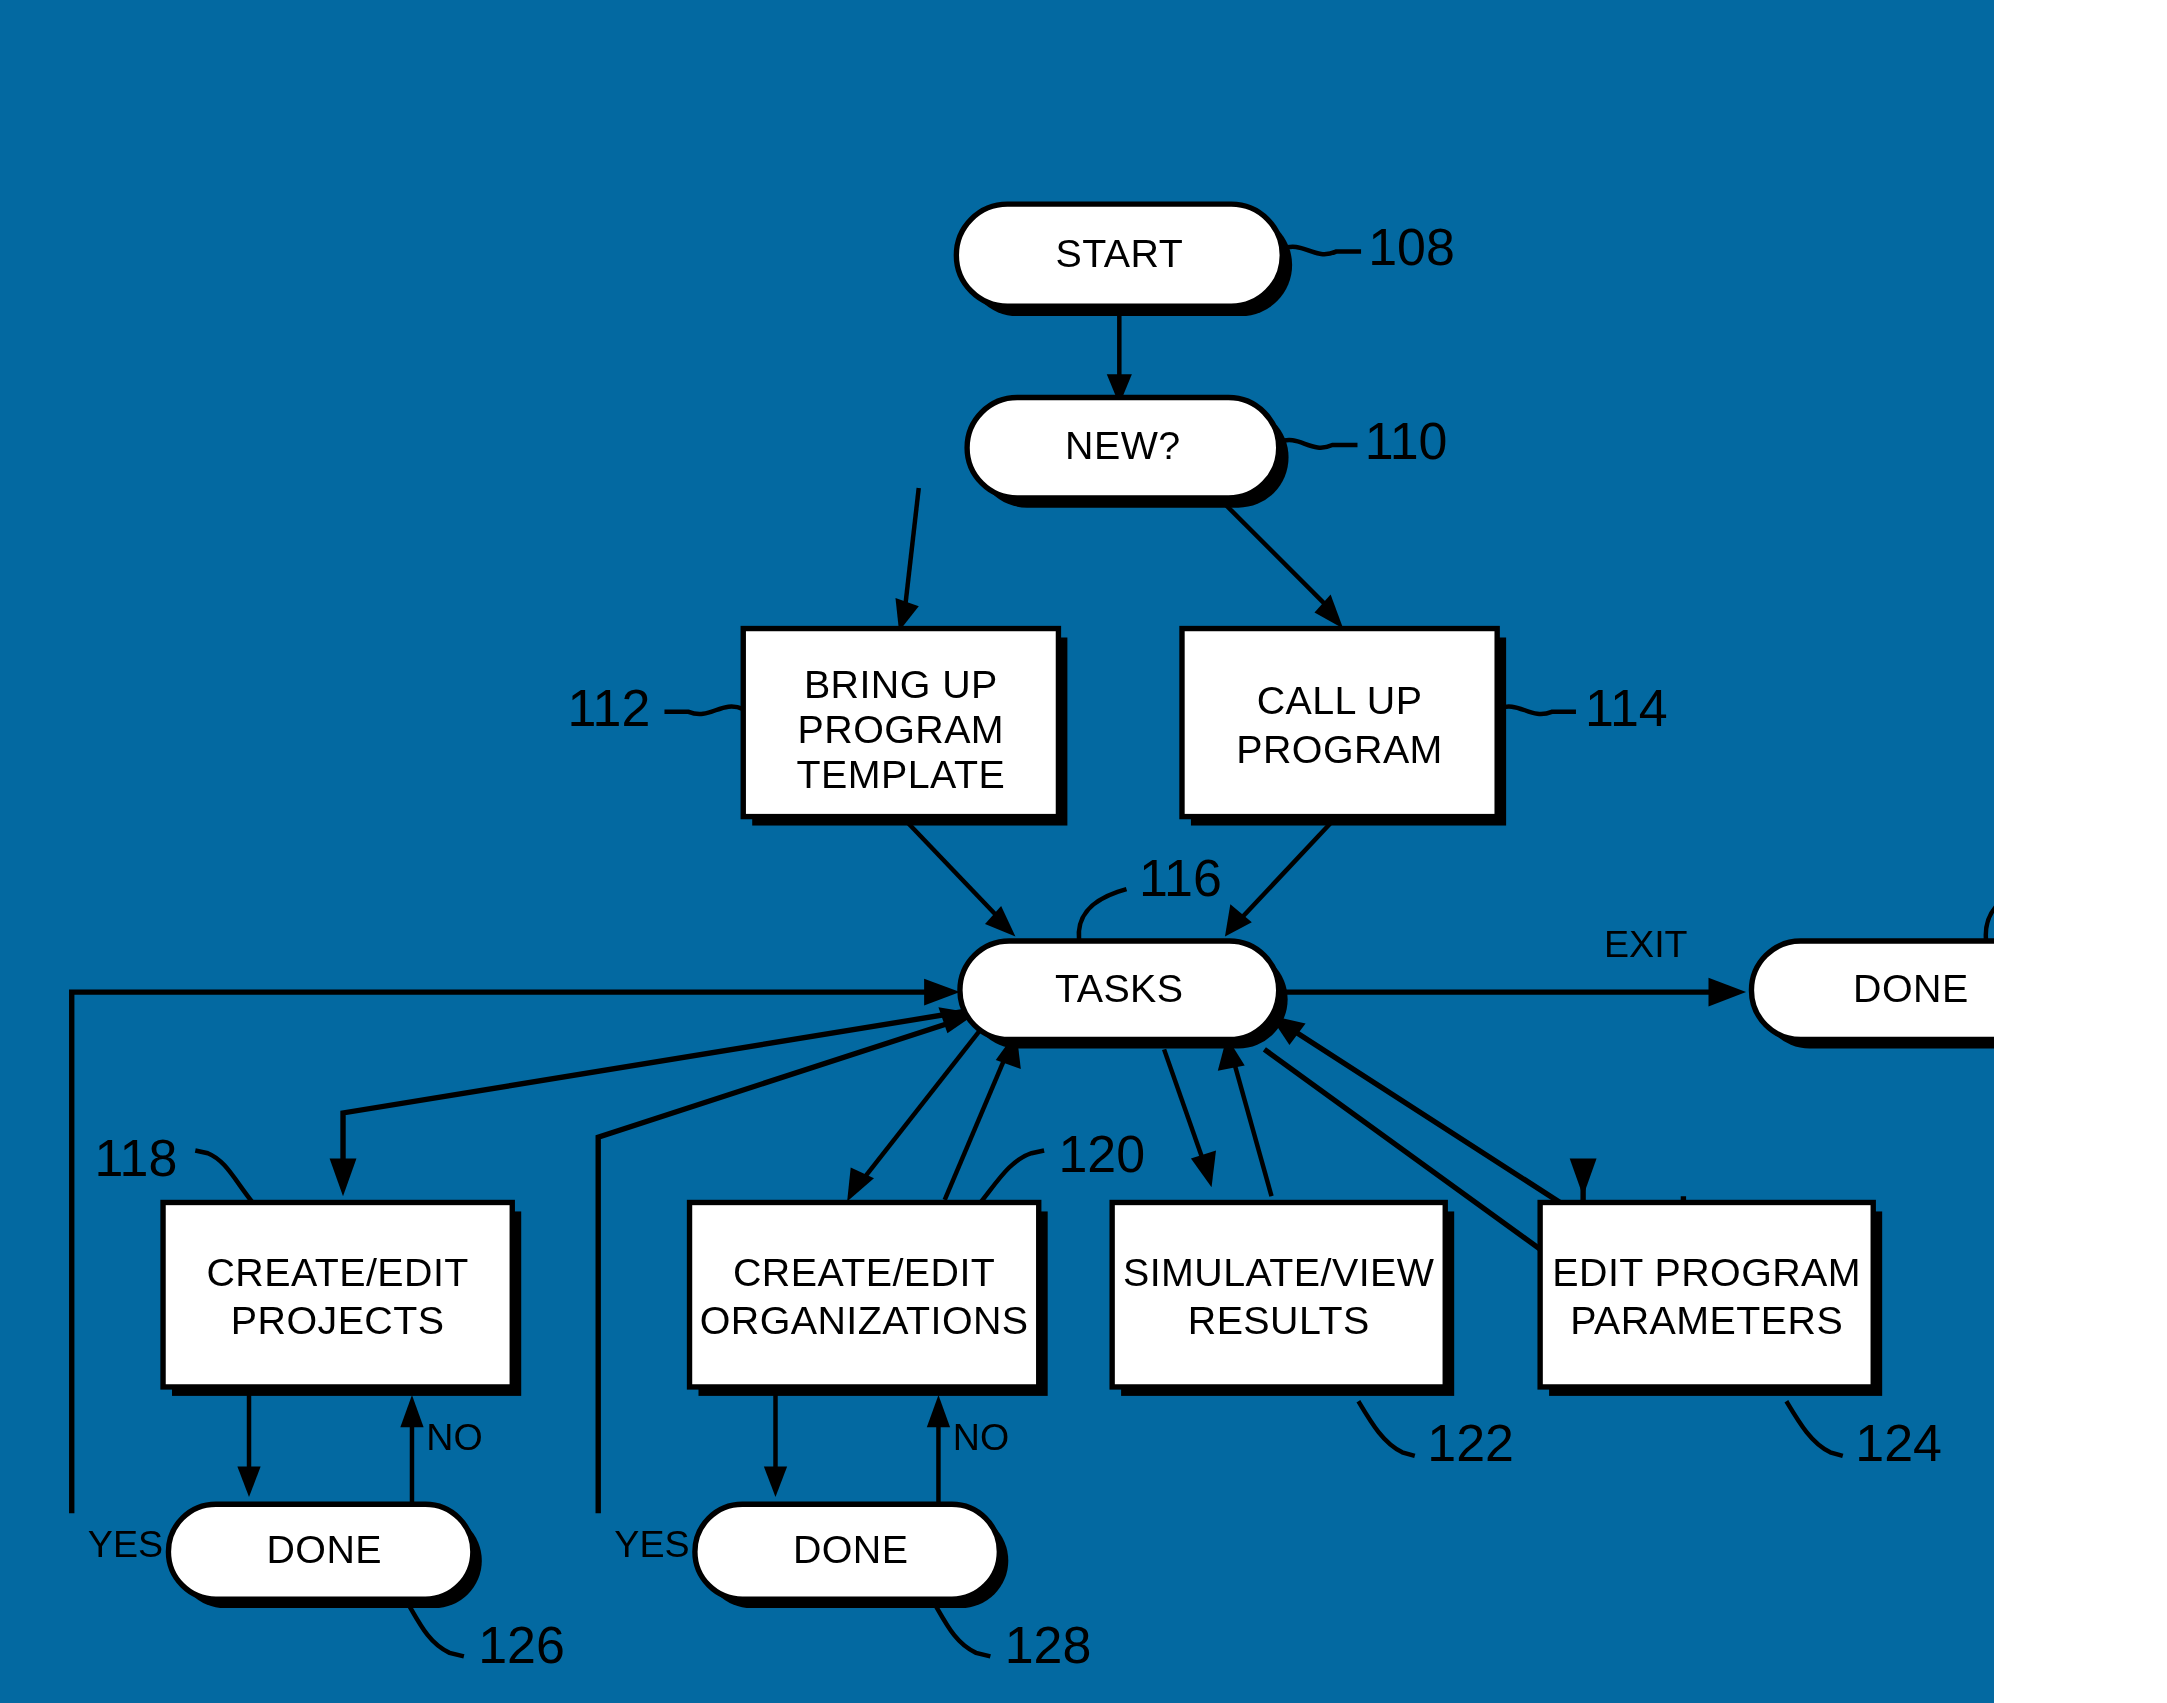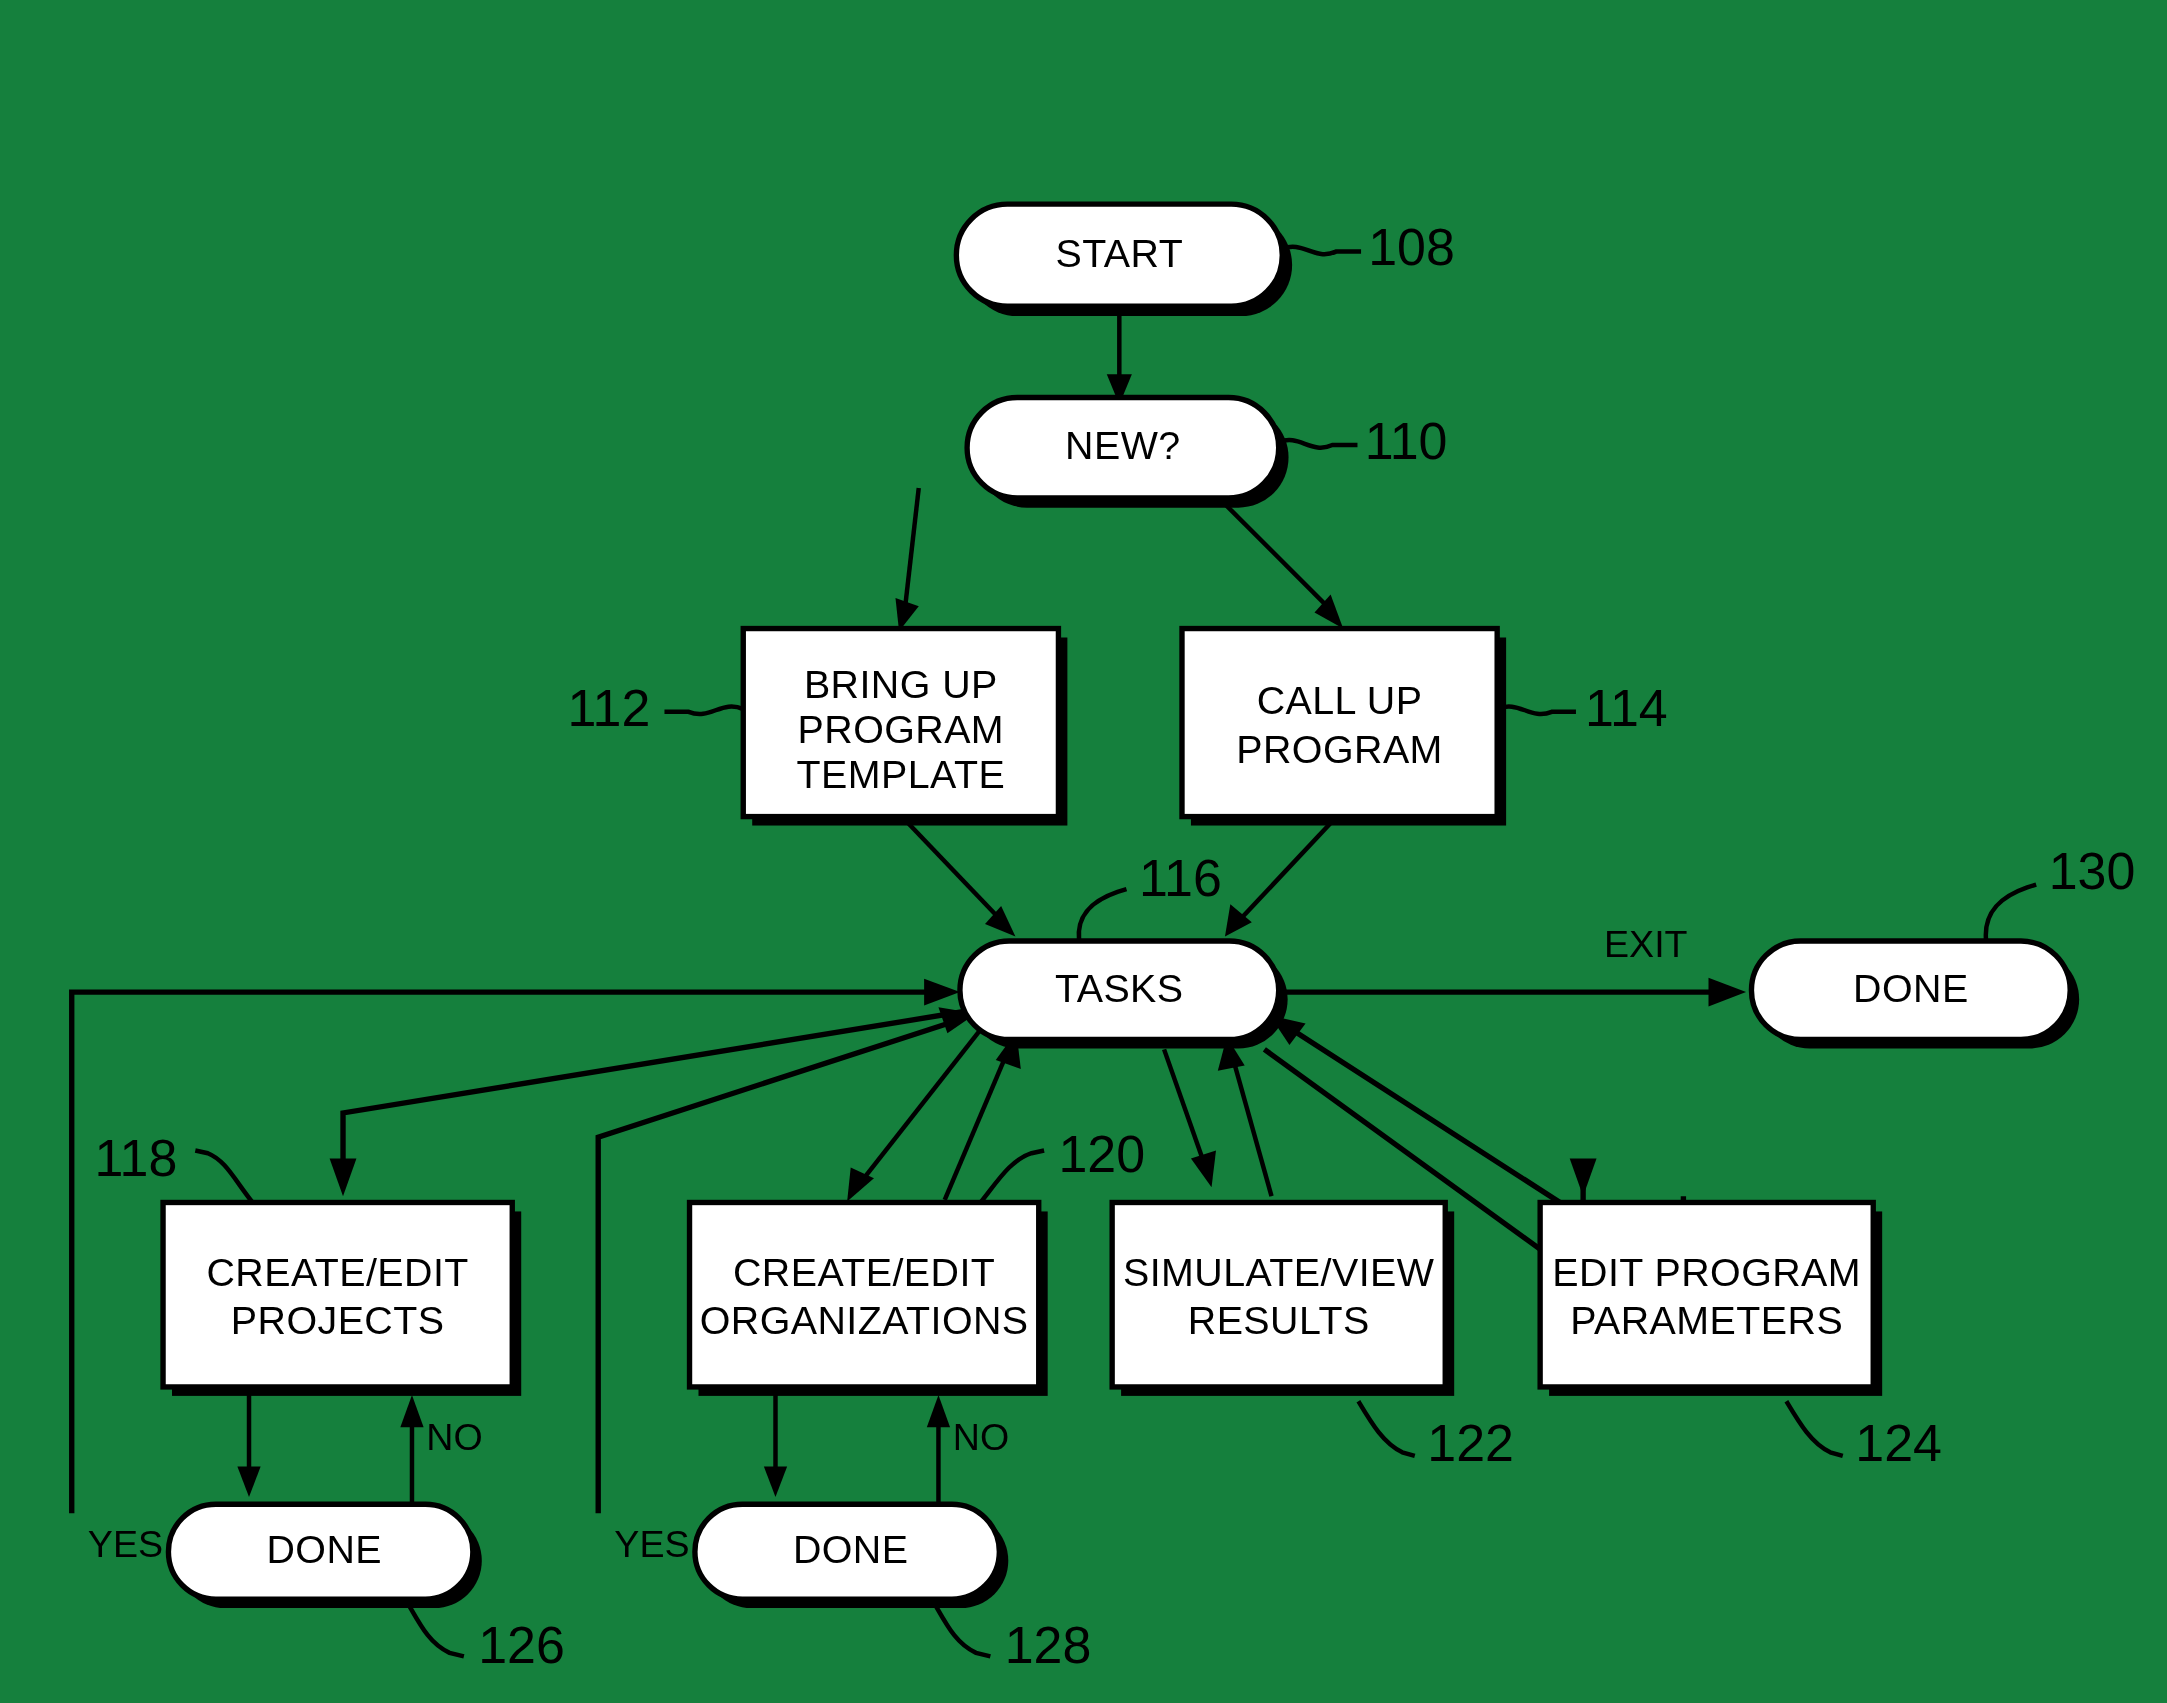--- a/index.html
+++ b/index.html
@@ -5,23 +5,23 @@
   html, body {
     margin: 0;
     padding: 0;
     background: #ffffff;
   }
   body {
     font-family: "Liberation Sans", sans-serif;
   }
   #canvas {
     position: relative;
-    width: 2167px;
+    width: 1994px;
     height: 1703px;
-    background: #15803d;
+    background: #0369a1;
     overflow: hidden;
   }
   #flow-svg {
     position: absolute;
     top: 0; left: 0;
     width: 2167px;
     height: 1703px;
   }
   .node-label {
     font-family: "Liberation Sans", sans-serif;

